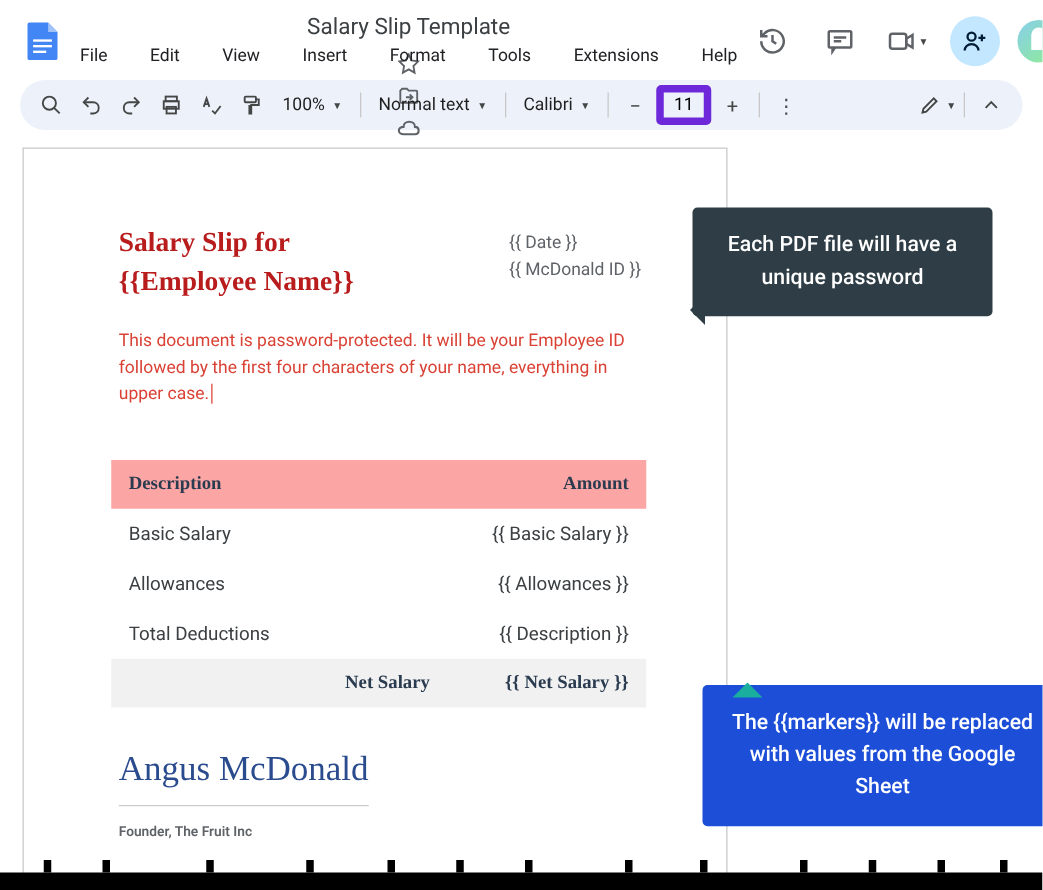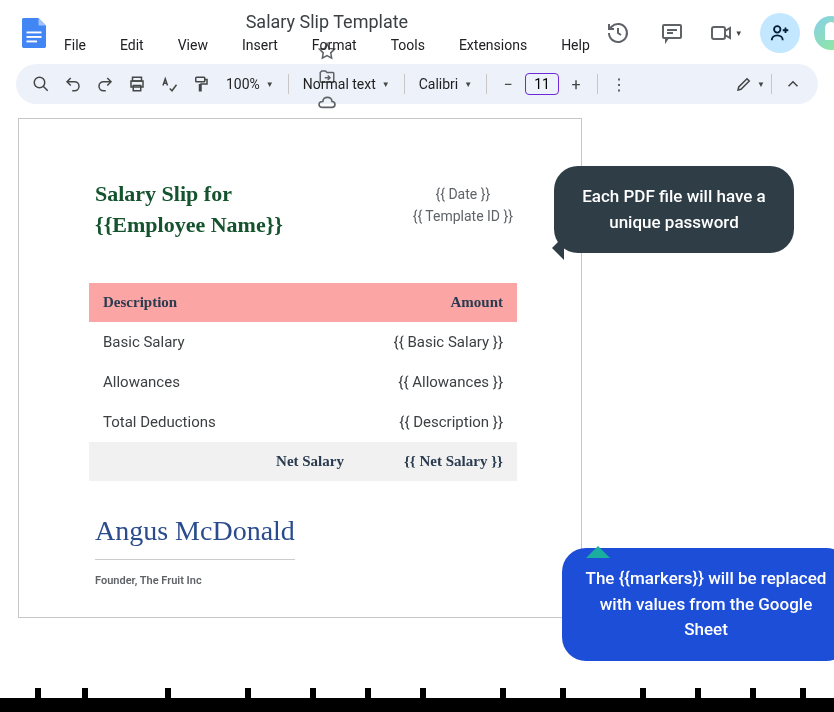--- a/index.html
+++ b/index.html
@@ -21,42 +21,42 @@
 .share-btn { width: 40px; height: 40px; background: #c2e7ff; border-radius: 50%; display: flex; align-items: center; justify-content: center; color: #001d35; cursor: pointer; }
 .avatar { width: 34px; height: 34px; border-radius: 50%; background: linear-gradient(135deg, #87ceeb 0%, #90ee90 100%); cursor: pointer; position: relative; overflow: hidden; }
 .avatar::after { content: ""; position: absolute; width: 12px; height: 18px; background: #fff; left: 11px; top: 6px; border-radius: 6px 6px 0 0; }
 
 
 .toolbar { margin: 4px 16px 0 16px; background: #edf2fa; border-radius: 24px; height: 40px; display: flex; align-items: center; padding: 0 10px; gap: 2px; }
 .tb-btn { width: 30px; height: 30px; display: flex; align-items: center; justify-content: center; color: #444746; cursor: pointer; border-radius: 4px; font-size: 16px; }
 .tb-sep { width: 1px; height: 20px; background: #c7c7c7; margin: 0 4px; }
 .tb-text { font-size: 14px; color: #1f1f1f; padding: 0 8px; display: flex; align-items: center; gap: 6px; cursor: pointer; }
 .tb-dropdown-arrow { font-size: 8px; color: #444746; }
-.font-size-box { border: 1px solid #6d28d9; border-radius: 4px; padding: 2px 8px; font-size: 14px; min-width: 28px; text-align: left; }
+.font-size-box { border: 6px solid #6d28d9; border-radius: 4px; padding: 2px 8px; font-size: 14px; min-width: 28px; text-align: left; }
 .tb-spacer { flex: 1; }
 
 
 .doc-container { margin: 14px 0 0 18px; width: 564px; background: #fff; border: 1px solid #c7c7c7; padding: 60px 0 30px 0; position: relative; }
 .doc-inner { padding: 0 68px 0 76px; }
 .slip-header { display: flex; justify-content: space-between; align-items: flex-start; }
-.slip-title { font-family: Georgia, serif; font-size: 22px; font-weight: 700; color: #14532d; line-height: 1.4; }
-.slip-meta { text-align: center; color: #5f6368; font-size: 14px; line-height: 1.6; margin-top: 4px; }
+.slip-title { font-family: Georgia, serif; font-size: 22px; font-weight: 700; color: #b91c1c; line-height: 1.4; }
+.slip-meta { text-align: left; color: #5f6368; font-size: 14px; line-height: 1.6; margin-top: 4px; }
 .warning { color: #d94235; font-size: 14px; margin-top: 22px; line-height: 1.5; position: relative; }
 .cursor { display: inline-block; width: 1px; height: 16px; background: #d94235; vertical-align: middle; margin-left: 2px; }
 .table { margin-top: 42px; width: calc(100% + 10px); margin-left: -6px; }
 .table-header { display: flex; justify-content: space-between; background: #fca5a5; padding: 11px 14px; font-family: Georgia, serif; font-weight: 700; color: #2a3b4f; font-size: 15px; }
 .table-row { display: flex; justify-content: space-between; padding: 11px 14px; font-size: 15px; color: #3c4043; }
 .table-footer { display: flex; justify-content: space-between; padding: 11px 14px; background: #f1f1f1; font-family: Georgia, serif; font-weight: 700; color: #2a3b4f; font-size: 15px; }
 .table-footer .label { flex: 1; text-align: right; padding-right: 60px; }
 .signature { font-family: 'Brush Script MT', cursive; font-size: 28px; color: #2a4b8d; margin-top: 34px; }
 .sig-line { border: none; border-top: 1px solid #ccc; width: 200px; margin-top: 12px; }
 .sig-title { color: #5f6368; font-size: 11px; font-weight: 600; margin-top: 14px; }
 
 
-.callout { position: absolute; border-radius: 24px; padding: 18px 22px; font-size: 17px; font-weight: 500; text-align: center; line-height: 1.5; color: #fff; }
+.callout { position: absolute; border-radius: 4px; padding: 18px 22px; font-size: 17px; font-weight: 500; text-align: center; line-height: 1.5; color: #fff; }
 .callout-dark { background: #2f3e46; top: 166px; left: 554px; width: 240px; }
 .callout-dark::after { content: ""; position: absolute; left: -14px; top: 70px; border: 12px solid transparent; border-right-color: #2f3e46; }
 .callout-teal { background: #1d4ed8; top: 548px; left: 562px; width: 288px; }
 .callout-teal::after { content: ""; position: absolute; left: 24px; top: -14px; border: 12px solid transparent; border-bottom-color: #1aae9f; }
 
 
 .bottom-edge { position: absolute; bottom: 0; left: 0; right: 0; height: 14px; background: #000; }
 .edge-tick { position: absolute; bottom: 14px; width: 6px; height: 10px; background: #000; }
 </style>
 </head>
@@ -211,23 +211,24 @@
 
 <div class="doc-container">
   <div class="doc-inner">
     <div class="slip-header">
       <div class="slip-title">
         <div>Salary Slip for</div>
         <div>{{Employee Name}}</div>
       </div>
       <div class="slip-meta">
         <div>{{ Date }}</div>
-        <div>{{ Template ID }}</div>
-      </div>
-    </div>
+        <div>{{ McDonald ID }}</div>
+      </div>
+    </div>
+    <div class="warning"><span>This document is password-protected. It will be your Employee ID followed by the first four characters of your name, everything in upper case.</span><span class="cursor"></span></div>
     <div class="table">
       <div class="table-header">
         <span>Description</span>
         <span>Amount</span>
       </div>
       <div class="table-row">
           <span>Basic Salary</span>
           <span>{{ Basic Salary }}</span>
         </div>
       <div class="table-row">

